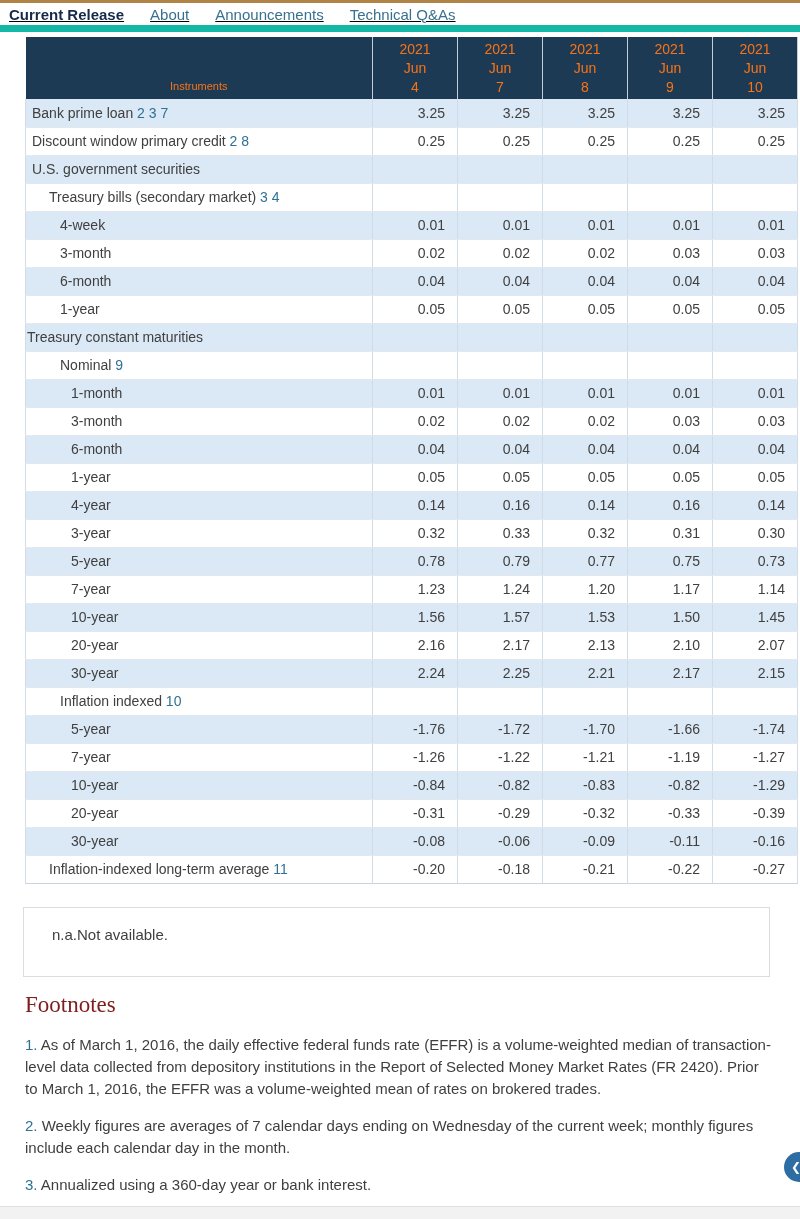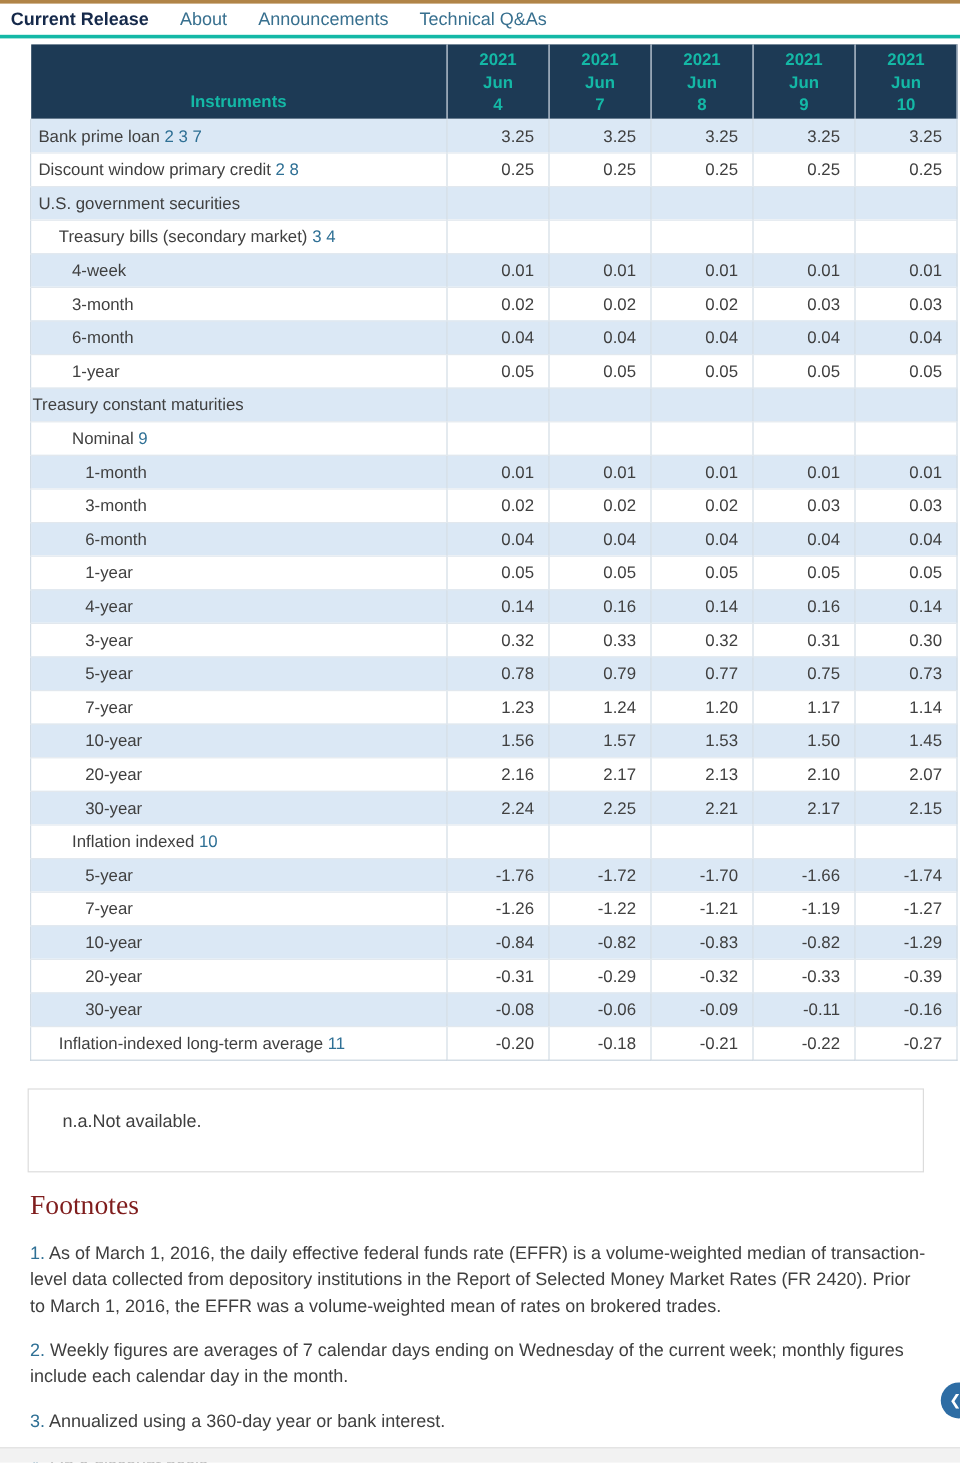--- a/index.html
+++ b/index.html
@@ -8,58 +8,59 @@
     width: 800px; height: 1219px;
     background: #ffffff;
     font-family: "Liberation Sans", sans-serif;
     position: relative;
     overflow: hidden;
   }
 
   
   .topbar {
     border-top: 3px solid #b08447;
-    border-bottom: 3px solid #14b8a6;
+    border-bottom: 7px solid #14b8a6;
     height: 32px;
     display: flex;
     align-items: center;
     gap: 26px;
     padding-left: 9px;
     background: #fff;
+    text-decoration: underline;
   }
   .tab {
     font-size: 15px;
     color: #38708f;
     text-decoration: none;
     cursor: pointer;
     white-space: nowrap;
   }
   .tab.active { color: #15294a; font-weight: bold; }
 
   
   table.rates {
     border-collapse: collapse;
     margin: 5px 0 0 25px;
     width: 745px;
     table-layout: fixed;
   }
   thead th {
     background: #1d3a55;
-    color: #14b8a6;
-    font-weight: bold;
+    color: #f97316;
+    font-weight: normal;
     height: 62px;
     border-right: 1px solid #c3cedb;
   }
   thead th:last-child { border-right: 1px solid #c3cedb; }
   th.inst-h {
     width: 347px;
     vertical-align: bottom;
     text-align: center;
     padding-bottom: 7px;
-    font-size: 14px;
+    font-size: 11px;
   }
   th.date-h {
     width: 85px;
     text-align: center;
     vertical-align: middle;
     font-size: 14px;
     line-height: 19px;
     padding-top: 2px;
   }
   tbody td {

